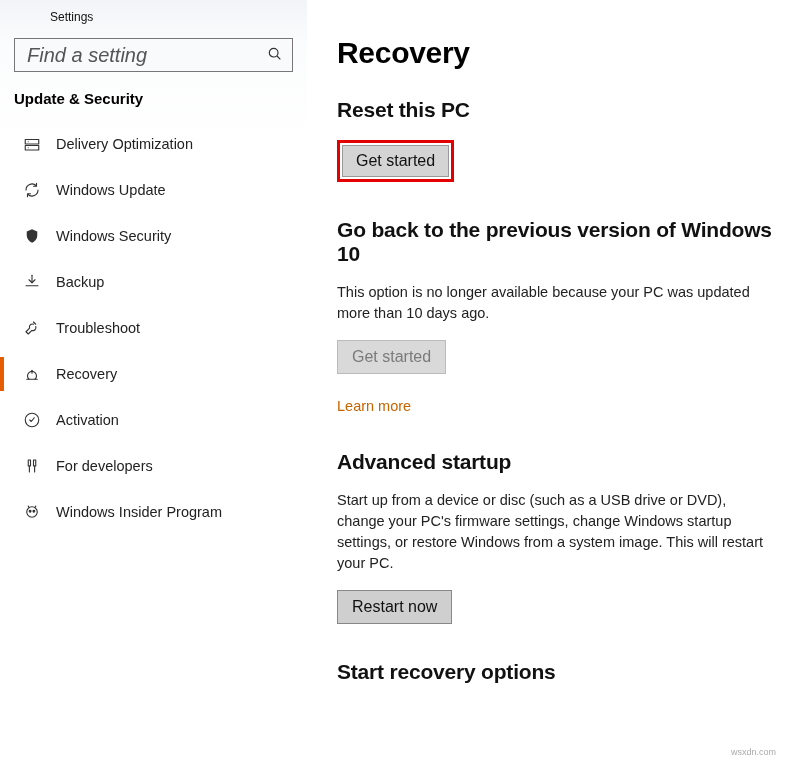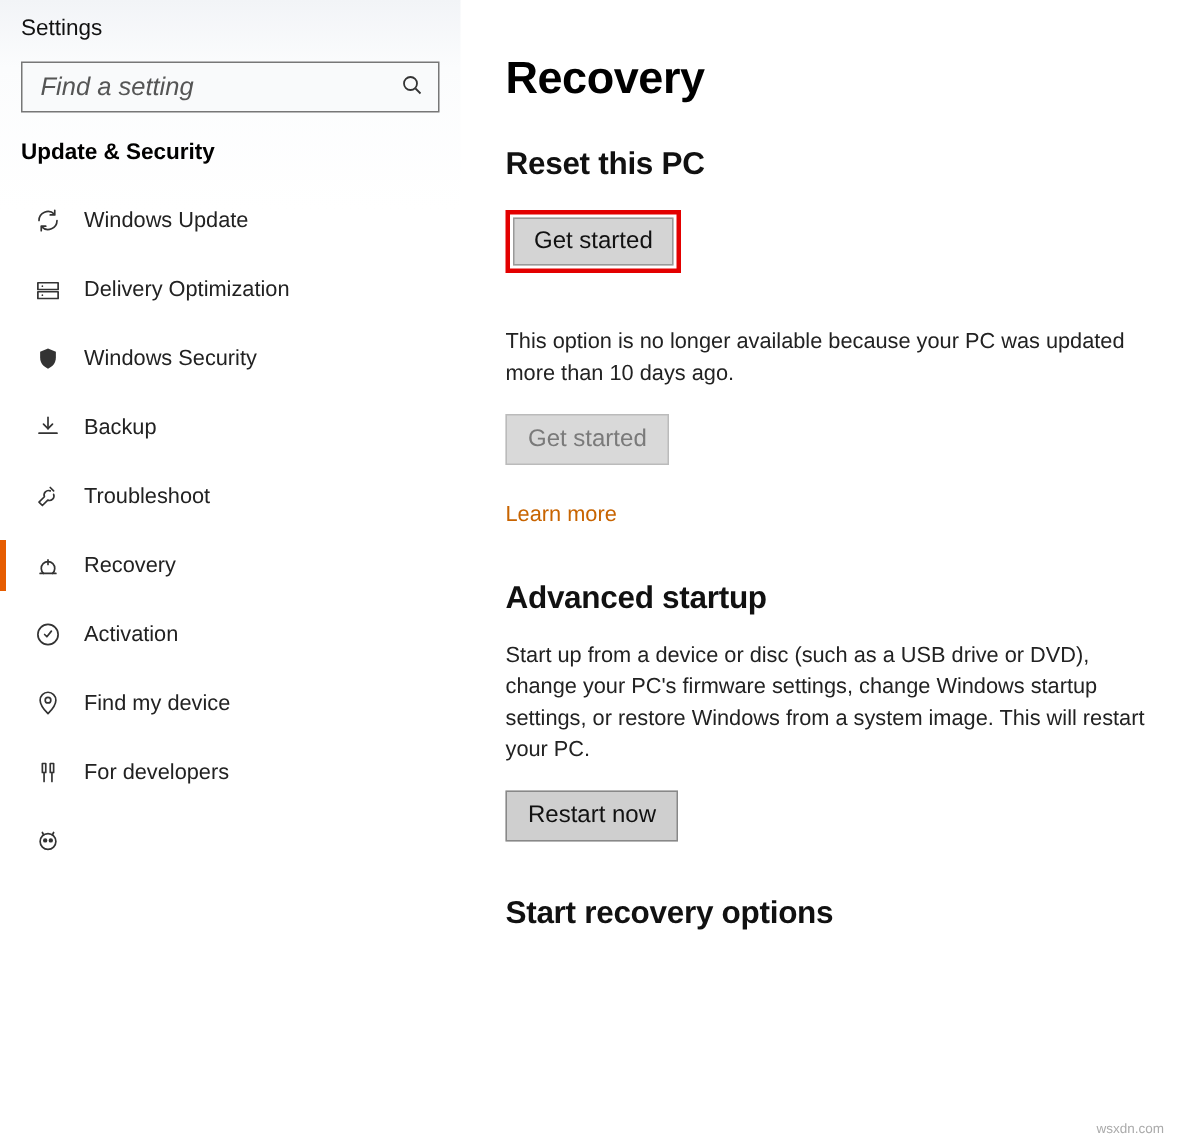--- a/index.html
+++ b/index.html
@@ -1,23 +1,23 @@
 <!DOCTYPE html>
 <html><head>
   <meta charset="utf-8">
   <style>
     * { margin: 0; padding: 0; box-sizing: border-box; font-family: "Segoe UI", -apple-system, sans-serif; }
     body { width: 800px; height: 763px; background: #fff; display: flex; overflow: hidden; font-size: 14px; color: #000; }
     .sidebar { width: 307px; height: 100%; background: linear-gradient(180deg, #f2f4f7 0%, #fbfcfd 45px, #ffffff 140px); display: flex; flex-direction: column; }
-    .app-title { font-size: 15px; padding: 10px 14px 8px; color: #111; }
+    .app-title { font-size: 12px; padding: 10px 14px 8px; color: #111; margin-left: 36px; }
     .home-row { display: flex; align-items: center; gap: 14px; padding: 10px 14px; margin-top: 10px; cursor: pointer; }
     .home-row .icon { width: 20px; height: 20px; display:flex; align-items:center; justify-content:center;}
     .home-row .label { font-size: 14.5px; color: #222; }
     .search-wrap { margin: 6px 14px 0; position: relative; }
-    .search-input { width: 100%; height: 34px; border: 1px solid #777; background: #f9fafb; padding: 0 36px 0 12px; font-size: 17px; font-style: italic; color: #0369a1; outline: none; }
+    .search-input { width: 100%; height: 34px; border: 1px solid #777; background: #f9fafb; padding: 0 36px 0 12px; font-size: 20px; font-style: italic; color: #0369a1; outline: none; }
     .search-input::placeholder { font-style: italic; color: #555; }
     .search-icon { position: absolute; right: 10px; top: 8px; width: 16px; height: 16px; }
     .category { font-weight: 600; font-size: 15px; padding: 18px 14px 14px; color: #000; }
     .nav { list-style: none; }
     .nav-item { display: flex; align-items: center; gap: 14px; padding: 13px 14px 13px 22px; cursor: pointer; position: relative; font-size: 14.5px; color: #222;}
     .nav-item.selected::before { content: ""; position: absolute; left: 0; top: 6px; bottom: 6px; width: 4px; background:#e65c00; }
     .nav-item .icon { width: 20px; height: 20px; display:flex; align-items:center; justify-content:center; flex:none;}
     .main { flex: 1; padding: 36px 26px 20px 30px; overflow-y: auto; position:relative;}
     h1.page-title { font-size: 30px; font-weight: 600; margin-bottom: 28px; letter-spacing: -0.3px;}
     .section { margin-bottom: 36px; }
@@ -48,37 +48,37 @@
     </span>
   </div>
 
   <div class="category">Update &amp; Security</div>
 
   <ul class="nav">
 
   <li class="nav-item">
         <span class="icon">
           <svg width="18" height="18" viewBox="0 0 24 24" fill="none" stroke="#333" stroke-width="1.5" stroke-linecap="round" stroke-linejoin="round">
+            <rect x="3" y="6" width="18" height="6"></rect>
+            <rect x="3" y="14" width="18" height="6"></rect>
+            <path d="M7 9v0M7 17v0"></path>
+          </svg>
+        </span>
+        <span>Delivery Optimization</span>
+      </li>
+      <li class="nav-item">
+        <span class="icon">
+          <svg width="18" height="18" viewBox="0 0 24 24" fill="none" stroke="#333" stroke-width="1.5" stroke-linecap="round" stroke-linejoin="round">
             <path d="M4 12a8 8 0 0 1 13.6-5.7"></path>
             <path d="M20 12a8 8 0 0 1-13.6 5.7"></path>
             <path d="M18 3v4h-4"></path>
             <path d="M6 21v-4h4"></path>
           </svg>
         </span>
         <span>Windows Update</span>
-      </li>
-      <li class="nav-item">
-        <span class="icon">
-          <svg width="18" height="18" viewBox="0 0 24 24" fill="none" stroke="#333" stroke-width="1.5" stroke-linecap="round" stroke-linejoin="round">
-            <rect x="3" y="6" width="18" height="6"></rect>
-            <rect x="3" y="14" width="18" height="6"></rect>
-            <path d="M7 9v0M7 17v0"></path>
-          </svg>
-        </span>
-        <span>Delivery Optimization</span>
       </li>
       <li class="nav-item">
         <span class="icon">
           <svg width="18" height="18" viewBox="0 0 24 24" fill="none" stroke="#333" stroke-width="1.5" stroke-linecap="round" stroke-linejoin="round">
             <path d="M12 3l7 3v5c0 5-3 8-7 10-4-2-7-5-7-10V6z" fill="#333" stroke="none"></path>
           </svg>
         </span>
         <span>Windows Security</span>
       </li>
       <li class="nav-item">
@@ -115,60 +115,53 @@
           <svg width="18" height="18" viewBox="0 0 24 24" fill="none" stroke="#333" stroke-width="1.5" stroke-linecap="round" stroke-linejoin="round">
             <circle cx="12" cy="12" r="9"></circle>
             <path d="M9 12l2 2 4-5"></path>
           </svg>
         </span>
         <span>Activation</span>
       </li>
       <li class="nav-item">
         <span class="icon">
           <svg width="18" height="18" viewBox="0 0 24 24" fill="none" stroke="#333" stroke-width="1.5" stroke-linecap="round" stroke-linejoin="round">
-            <circle cx="12" cy="9" r="2.5"></circle>
-            <path d="M12 2a7 7 0 0 1 7 7c0 5-7 12-7 12S5 14 5 9a7 7 0 0 1 7-7z"></path>
-          </svg>
-        </span>
-        <span>Find my device</span>
-      </li>
-      <li class="nav-item">
-        <span class="icon">
-          <svg width="18" height="18" viewBox="0 0 24 24" fill="none" stroke="#333" stroke-width="1.5" stroke-linecap="round" stroke-linejoin="round">
             <rect x="7" y="4" width="3" height="8"></rect>
             <rect x="14" y="4" width="3" height="8"></rect>
             <path d="M8.5 12v8M15.5 12v8"></path>
           </svg>
         </span>
         <span>For developers</span>
       </li>
       <li class="nav-item">
         <span class="icon">
           <svg width="18" height="18" viewBox="0 0 24 24" fill="none" stroke="#333" stroke-width="1.5" stroke-linecap="round" stroke-linejoin="round">
             <circle cx="12" cy="12" r="7"></circle>
             <circle cx="9.5" cy="11" r="1.2" fill="#333"></circle>
             <circle cx="14.5" cy="11" r="1.2" fill="#333"></circle>
             <path d="M8 6l-1-2M16 6l1-2"></path>
           </svg>
         </span>
+        <span>Windows Insider Program</span>
       </li>
     </ul>
 </div>
 
 <div class="main">
   <h1 class="page-title">Recovery</h1>
 
   <div class="section">
     <h2>Reset this PC</h2>
     <span class="btn-highlight">
       <button class="btn">Get started</button>
     </span>
   </div>
 
   <div class="section">
+    <h2>Go back to the previous version of Windows 10</h2>
     <p class="desc">This option is no longer available because your PC was updated more than 10 days ago.</p>
     <button class="btn disabled">Get started</button>
     <div style="height:24px"></div>
     <span class="link">Learn more</span>
   </div>
 
   <div class="section">
     <h2>Advanced startup</h2>
     <p class="desc">Start up from a device or disc (such as a USB drive or DVD), change your PC's firmware settings, change Windows startup settings, or restore Windows from a system image. This will restart your PC.</p>
     <button class="btn">Restart now</button>

